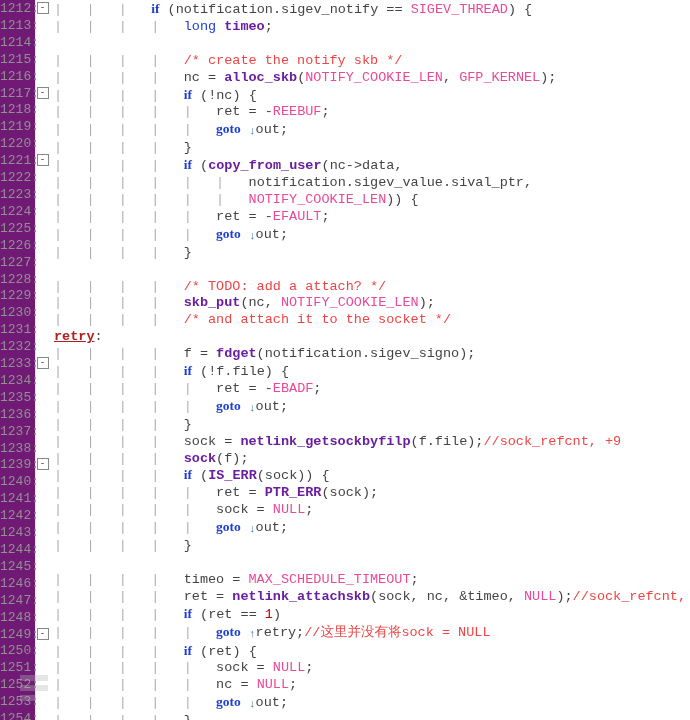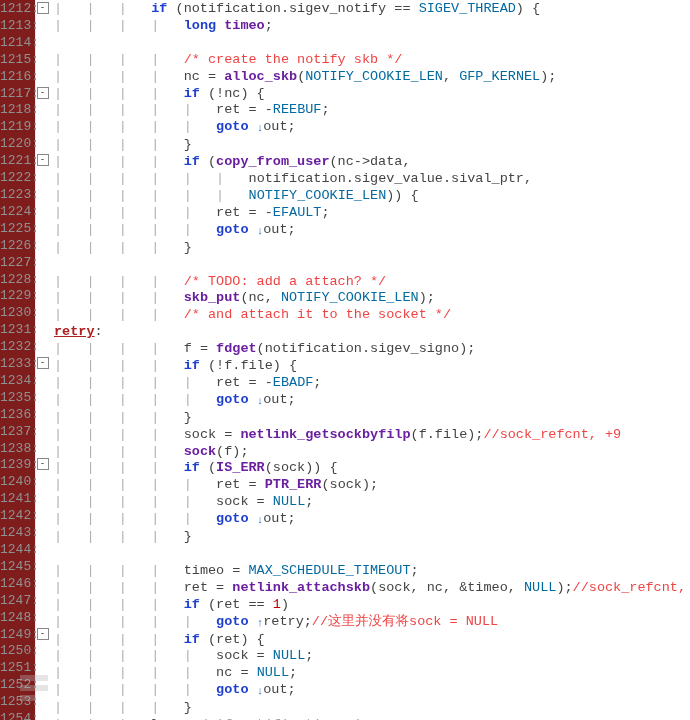--- a/index.html
+++ b/index.html
@@ -10,21 +10,21 @@
     font-size: 13.5px;
   }
   .editor {
     display: flex;
     width: 690px;
     height: 720px;
     overflow: hidden;
     position: relative;
   }
   .gutter {
-    background: #7f1d1d;
+    background: #701a75;
     color: #909090;
     text-align: right;
     padding-right: 3px;
     padding-top: 1px;
     white-space: pre;
     box-sizing: border-box;
     width: 36px;
     flex: none;
     line-height: 16.9px;
     font-size: 13px;
@@ -56,24 +56,24 @@
   }
   .code {
     flex: 1;
     padding-top: 1px;
     padding-left: 4px;
     white-space: pre;
     line-height: 16.9px;
     color: #444;
   }
   .pipe { color:#b0b0b0; }
-  .kw { color: #1f3fcf; font-weight: bold; }
-  .ty { color: #1f3fcf; font-weight: bold; text-align: right; }
+  .kw { color: #1f3fcf; font-weight: bold; font-family: Liberation Serif, serif; }
+  .ty { color: #1f3fcf; font-weight: normal; text-align: right; }
   .num { color: #c00000; }
-  .macro { color: #0369a1; }
+  .macro { color: #ec4899; }
   .fn { color: #6a1ea0; font-weight: bold; }
   .comment { color: #ef4444; }
   .id { color: #444; }
   .arrow { color: #3a76c4; vertical-align: -1px; font-size: 11px; }
   .arrowr { color: #3a76c4; vertical-align: -1px; font-size: 11px; }
   .label { color: #b02020; font-weight: bold; text-decoration: underline; }
   .endif { color: #a0a0a0; }
   .watermark {
     position: absolute;
     left: 20px;

